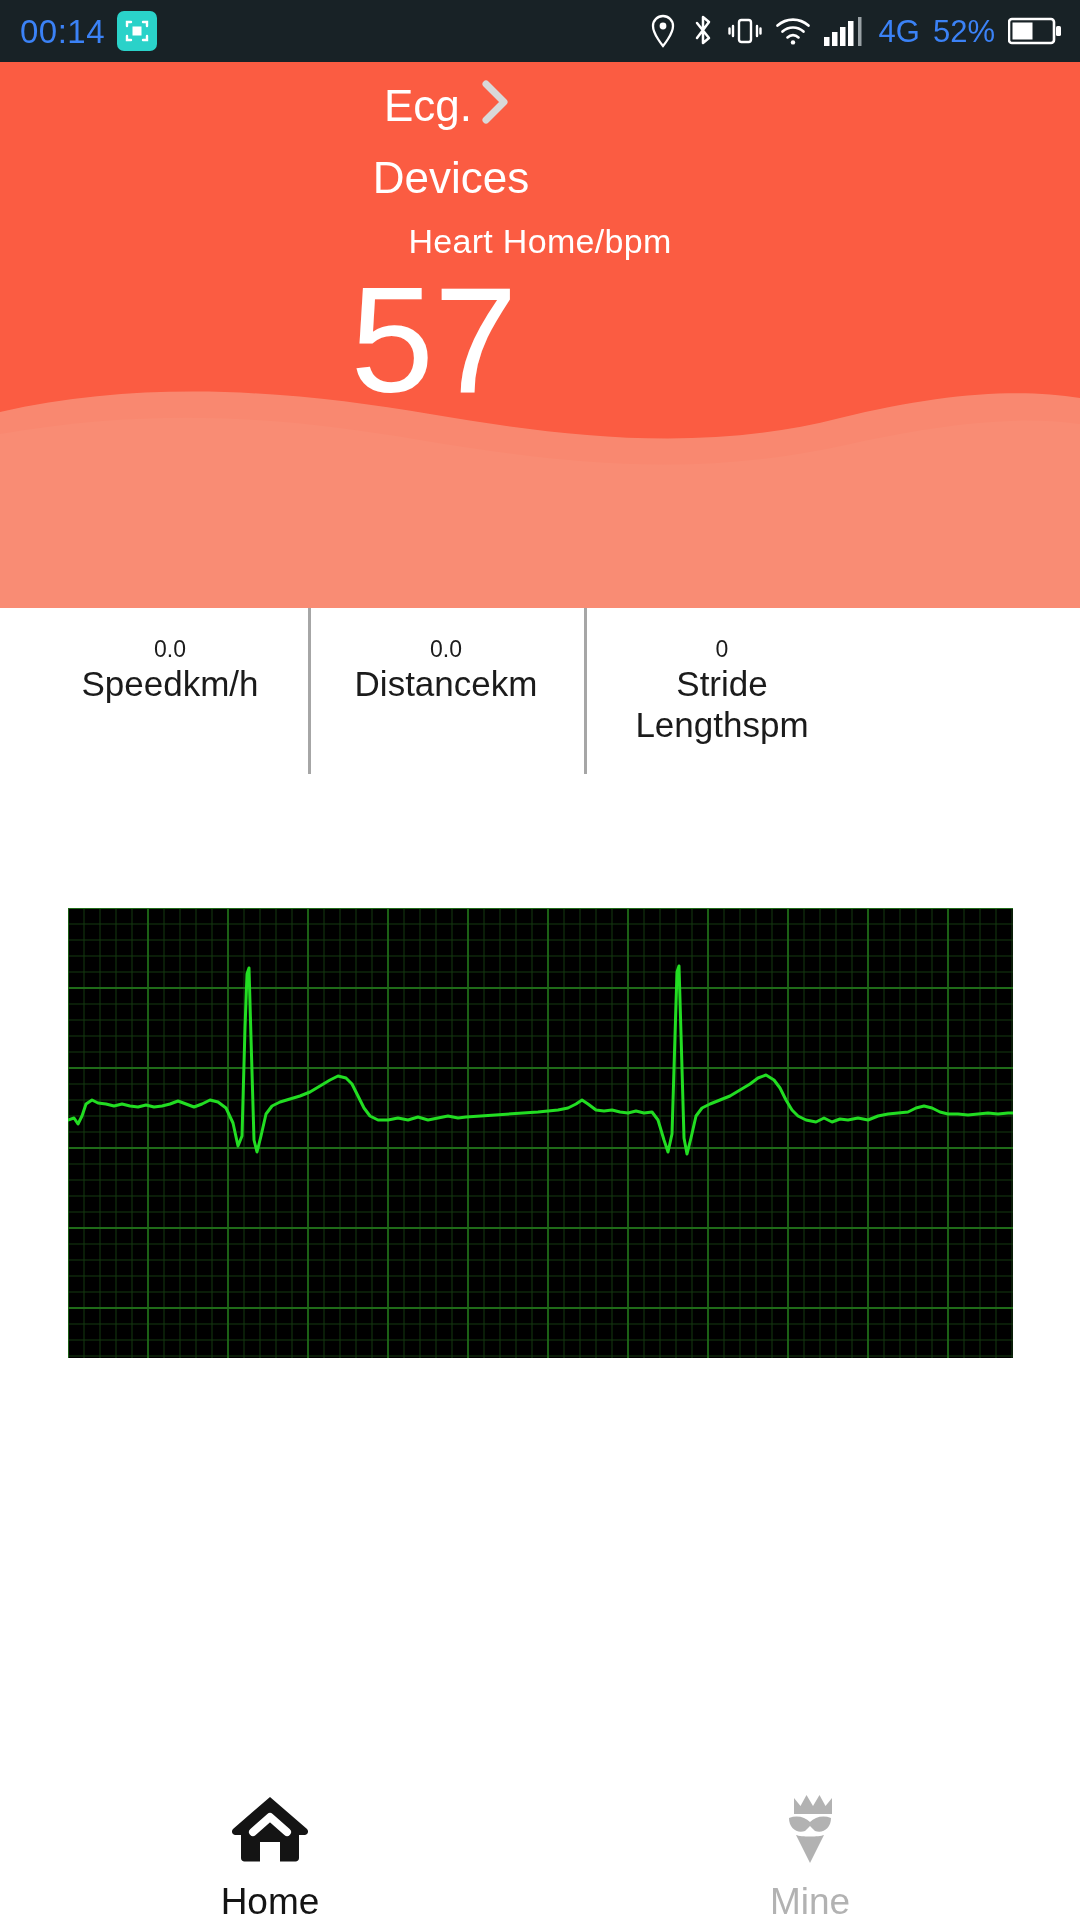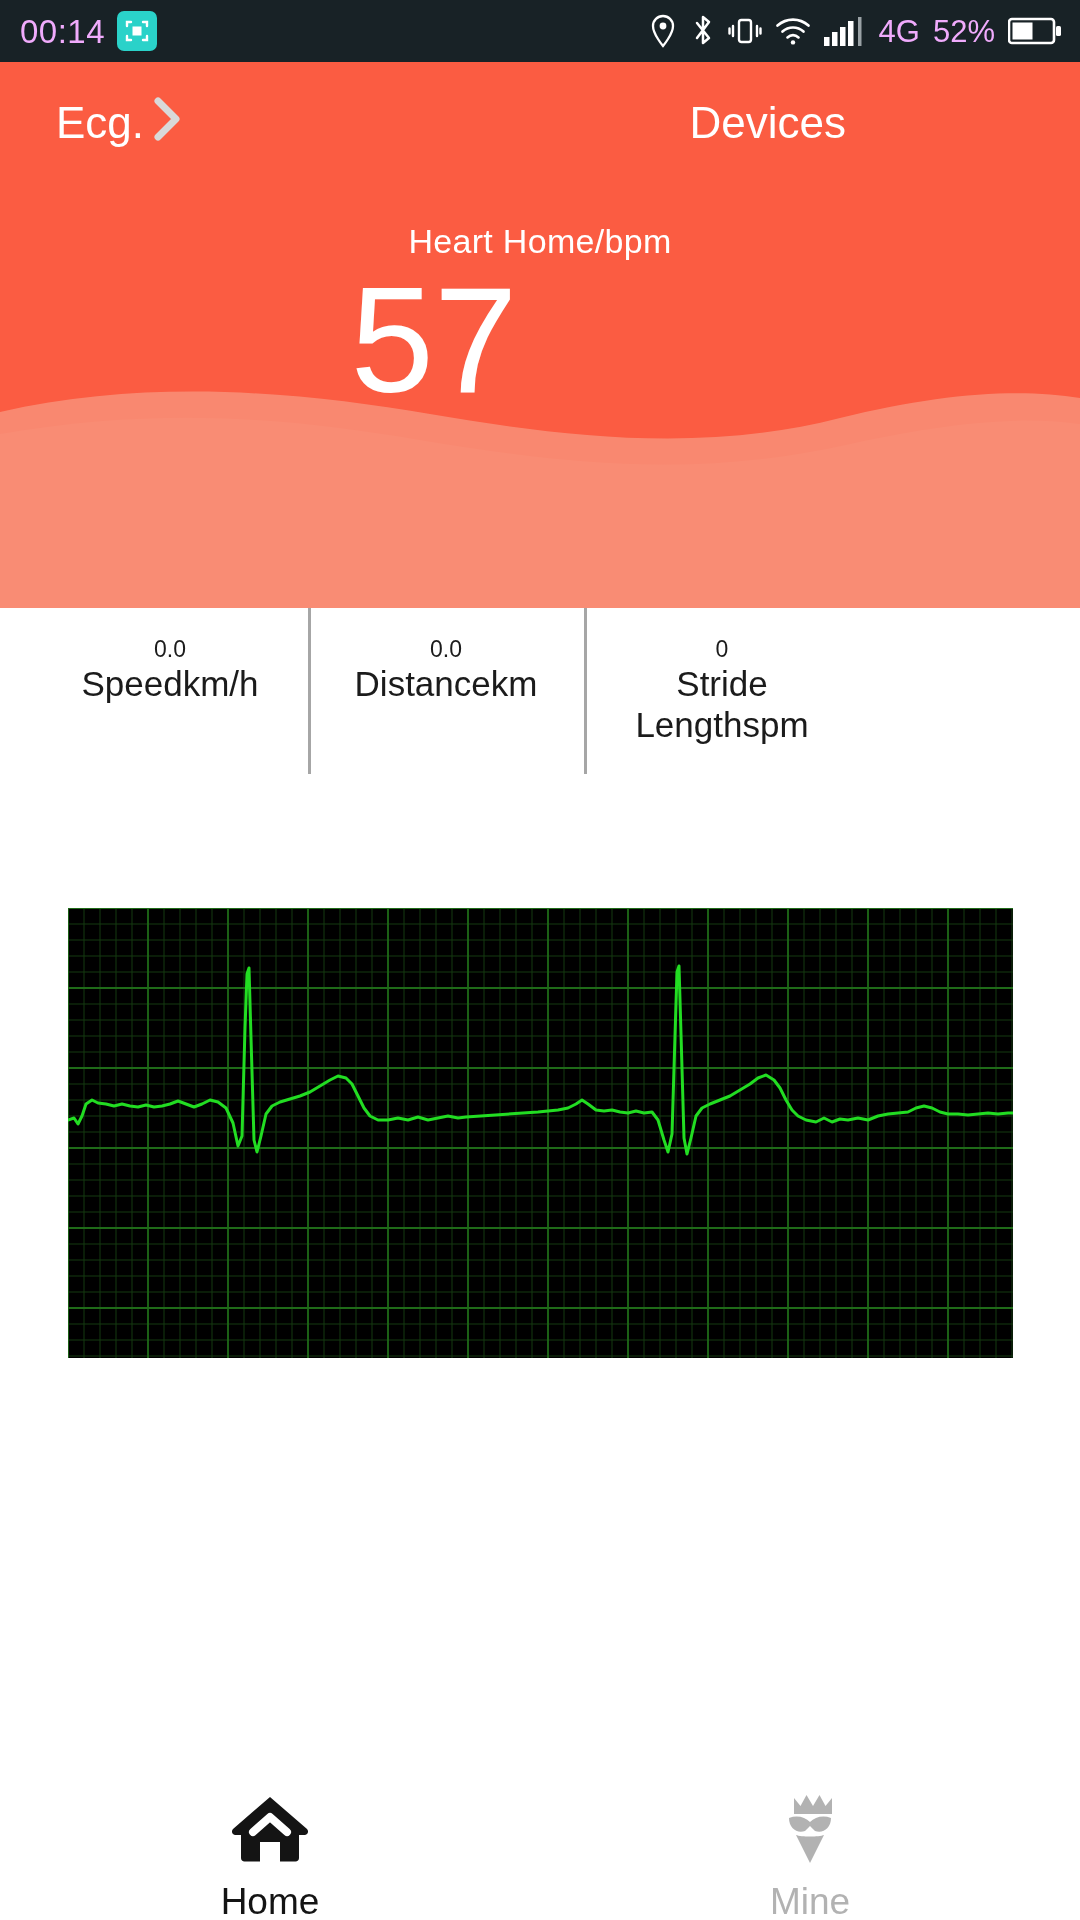--- a/index.html
+++ b/index.html
@@ -5,44 +5,44 @@
   html,body{margin:0;padding:0;}
   body{
     width:1080px;height:1920px;
     background:#ffffff;
     font-family:"Liberation Sans","DejaVu Sans",sans-serif;
     overflow:hidden;position:relative;
   }
   
   #status-bar{
     position:absolute;left:0;top:0;width:1080px;height:62px;
-    background:#182226;color:#f0abfc;
+    background:#182226;color:#3b82f6;
     display:flex;align-items:center;justify-content:space-between;
     padding:0 18px 0 20px;box-sizing:border-box;
   }
   .sb-left{display:flex;align-items:center;gap:12px;}
   .sb-time{font-size:33px;letter-spacing:0.5px;line-height:1;}
   .sb-scan{
     width:40px;height:40px;border-radius:7px;background:#2ad2c9;
     display:flex;align-items:center;justify-content:center;
   }
   .sb-right{display:flex;align-items:center;gap:13px;}
   .sb-right svg{display:block;}
   .sb-4g{font-size:31px;line-height:1;margin-left:-4px;}
   .sb-pct{font-size:31px;line-height:1;}
   
   #header{
     position:absolute;left:0;top:62px;width:1080px;height:546px;
     overflow:hidden;
   }
   #header-bg{position:absolute;left:0;top:0;width:1080px;height:546px;}
   .hdr-row{
-    position:absolute;left:0;top:0;width:892px;height:122px;
+    position:absolute;left:0;top:16px;width:892px;height:122px;
     display:flex;align-items:center;justify-content:space-between;
-    padding:0 46px 0 56px;box-sizing:border-box;
+    padding:0 46px 0 56px;box-sizing:border-box;flex-direction:column;
   }
   .hdr-left{display:flex;align-items:center;gap:2px;}
   .hdr-ecg{color:#ffffff;font-size:44px;line-height:1;}
   .hdr-chev{display:block;margin-top:-4px;}
   .hdr-devices{color:#ffffff;font-size:44px;line-height:1;}
   .hr-label{
     position:absolute;left:0;top:160px;width:1080px;text-align:center;
     color:#ffffff;font-size:34px;letter-spacing:0.3px;
   }
   .hr-value{

